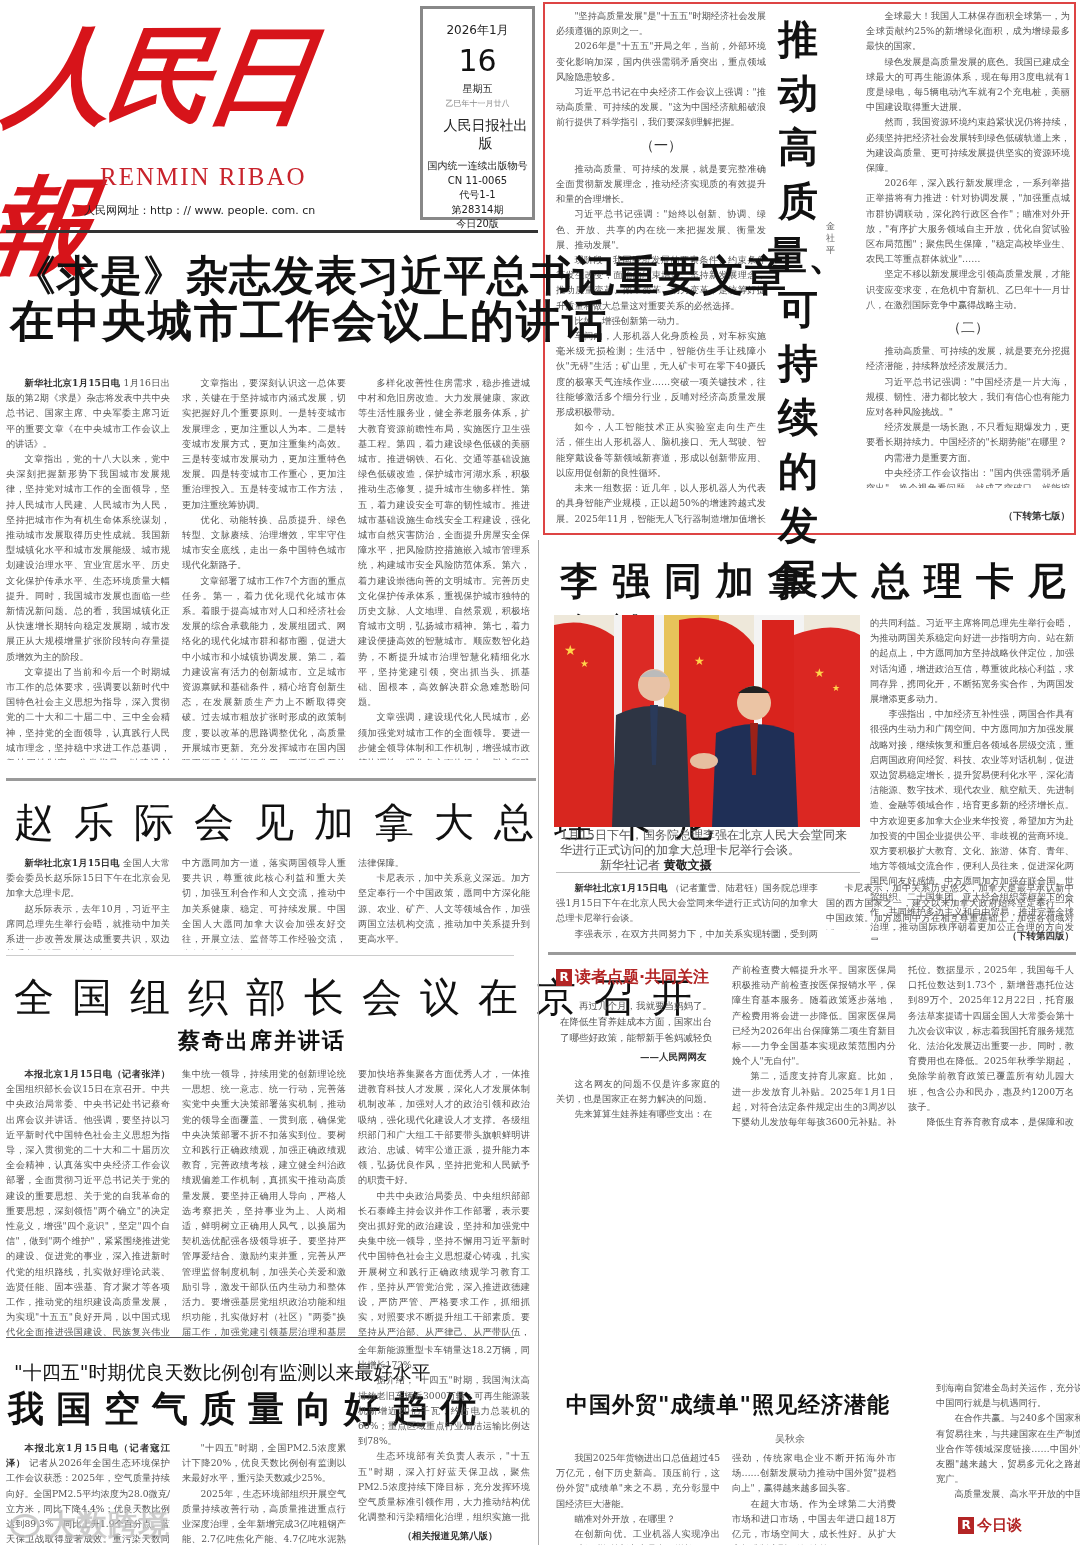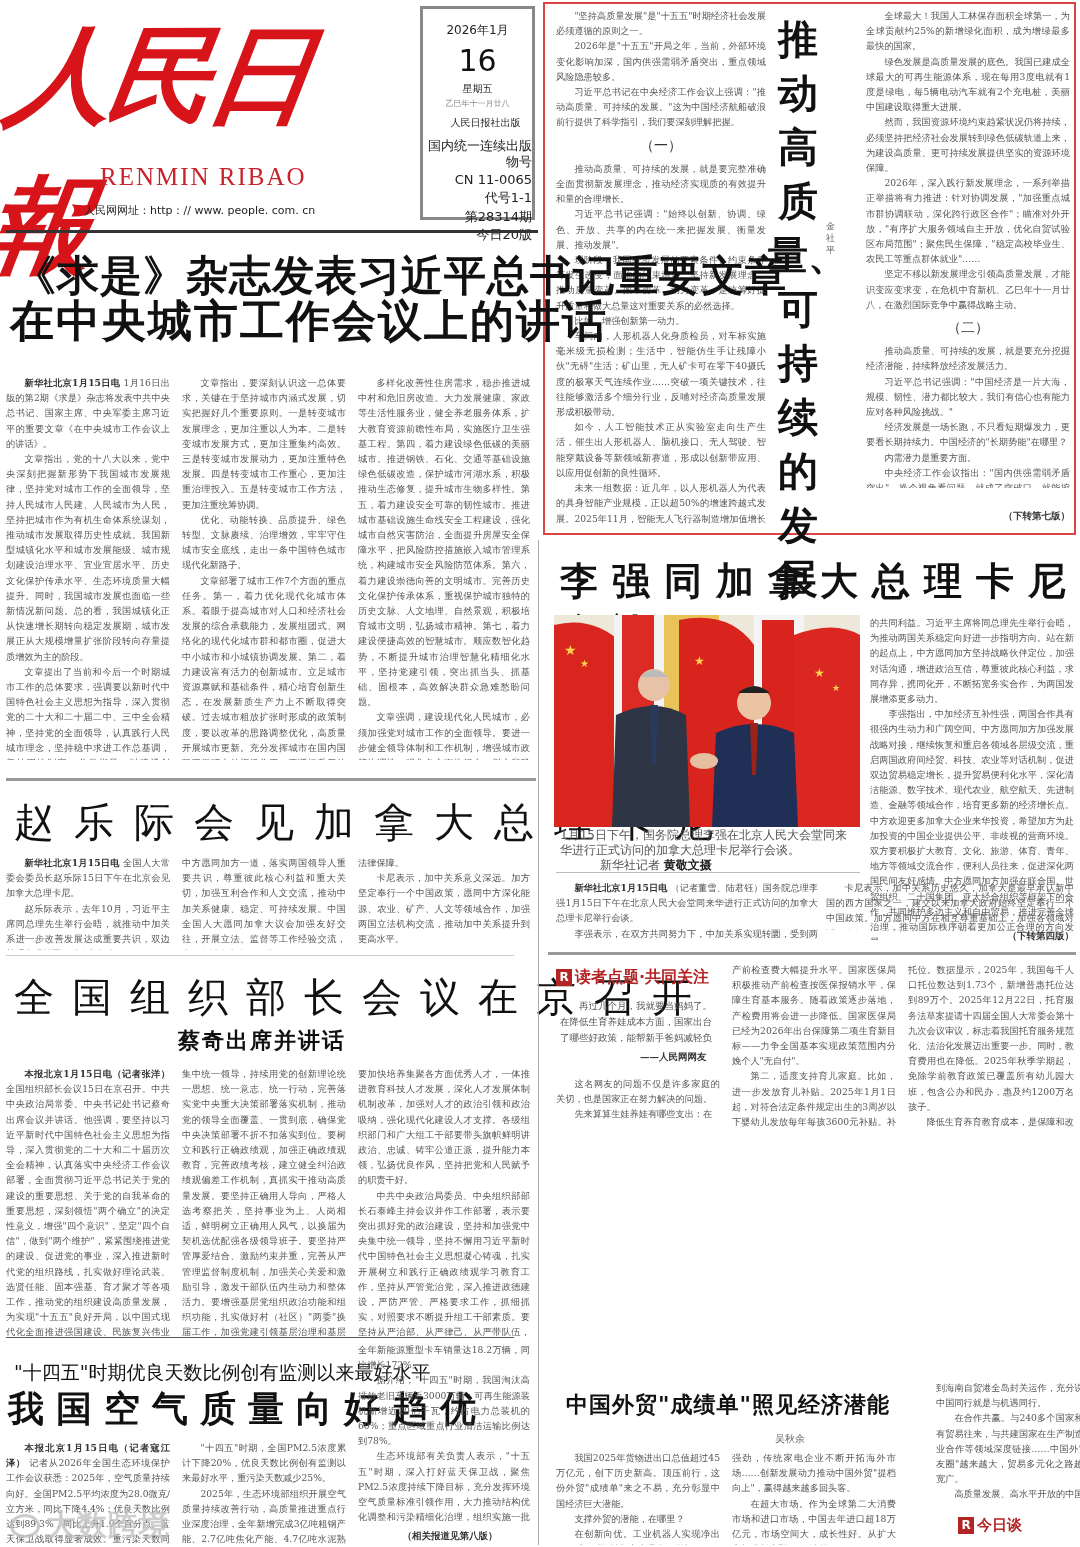--- a/index.html
+++ b/index.html
@@ -15,22 +15,22 @@
   
   .mast-logo { left: 8px; top: 0; width: 392px; height: 160px; color: #d7141a; font-family: "DejaVu Serif", serif; font-weight: bold; font-style: italic; font-size: 106px; letter-spacing: -6px; line-height: 150px; transform: skewX(-8deg); }
   .mast-en { left: 100px; top: 163px; color: #c8232c; font-family: "Liberation Serif", serif; font-size: 25px; letter-spacing: 2px; }
   .mast-url { left: 84px; top: 203px; font-size: 11px; color: #222; }
   .datebox { left: 420px; top: 6px; width: 115px; height: 214px; border: 3px solid #888; text-align: center; padding-top: 14px; }
   .datebox div { line-height: 1.25; }
   .db-ym { font-size: 12px; color: #222; }
   .db-day { font-size: 30px; color: #111; margin-top: 4px; }
   .db-week { font-size: 10px; margin-top: 3px; }
   .db-lunar { font-size: 8px; color: #888; margin-top: 4px; }
-  .db-pub { font-size: 10px; margin-top: 8px; padding-left: 16px; }
-  .db-small { font-size: 13px; margin-top: 2px; text-align: right; }
+  .db-pub { font-size: 14px; margin-top: 8px; padding-left: 16px; }
+  .db-small { font-size: 10px; margin-top: 2px; }
 
   
   .editorial { left: 543px; top: 2px; width: 533px; height: 533px; border: 2px solid #d44; }
   .ed-title { left: 768px; top: 12px; width: 60px; font-size: 40px; font-weight: bold; line-height: 54px; text-align: center; color: #111; font-family: "DejaVu Sans", sans-serif; }
   .ed-author { left: 826px; top: 220px; width: 14px; font-size: 9px; color: #666; line-height: 12px; }
   .sec-mark { text-align: center; font-size: 14px; color: #333; margin: 8px 0; text-indent: 0 !important; }
 
   h1, h2 { font-weight: bold; color: #111; }
   .h-qiushi-sub { left: 14px; top: 248px; font-size: 42px; font-family: "DejaVu Sans", sans-serif; letter-spacing: 1px; }
   .h-qiushi-main { left: 10px; top: 292px; font-size: 44px; letter-spacing: 2px; font-family: "DejaVu Sans", sans-serif; }
@@ -247,21 +247,21 @@
 </div>
 <div class="col body-text" style="left:908px; top:962px; width:166px; height:170px;">
   <p style="text-indent:0">托位。数据显示，2025年，我国每千人口托位数达到1.73个，新增普惠托位达到89万个。2025年12月22日，托育服务法草案提请十四届全国人大常委会第十九次会议审议，标志着我国托育服务规范化、法治化发展迈出重要一步。同时，教育费用也在降低。2025年秋季学期起，免除学前教育政策已覆盖所有幼儿园大班，包含公办和民办，惠及约1200万名孩子。</p>
   <p>降低生育养育教育成本，是保障和改善民生的重要举措。"十五五"规划</p>
 </div>
 
 <h1 class="abs h-trade">中国外贸"成绩单"照见经济潜能</h1>
 <div class="abs byline" style="left:760px; top:1432px; width:60px;">吴秋余</div>
 <div class="col body-text" style="left:556px; top:1450px; width:164px; height:95px;">
   <p>我国2025年货物进出口总值超过45万亿元，创下历史新高。顶压前行，这份外贸"成绩单"来之不易，充分彰显中国经济巨大潜能。</p>
-  <p>支撑外贸的潜能，在哪里？</p>
+  <p>瞄准对外开放，在哪里？</p>
   <p>在创新向优。工业机器人实现净出口，"新三样"等新兴产品出口增长</p>
 </div>
 <div class="col body-text" style="left:732px; top:1450px; width:164px; height:95px;">
   <p style="text-indent:0">强劲，传统家电企业不断开拓海外市场……创新发展动力推动中国外贸"提档向上"，赢得越来越多回头客。</p>
   <p>在超大市场。作为全球第二大消费市场和进口市场，中国去年进口超18万亿元，市场空间大，成长性好。从扩大高标准制度型开放"清单"，</p>
 </div>
 <div class="col body-text" style="left:908px; top:1380px; width:166px; height:120px;margin-left:28px;">
   <p style="text-indent:0">到海南自贸港全岛封关运作，充分说明与中国同行就是与机遇同行。</p>
   <p>在合作共赢。与240多个国家和地区有贸易往来，与共建国家在生产制造、农业合作等领域深度链接……中国外贸"朋友圈"越来越大，贸易多元化之路越走越宽广。</p>
   <p>高质量发展、高水平开放的中国，必将为世界经济发展注入更多稳定性和正能量。</p>

